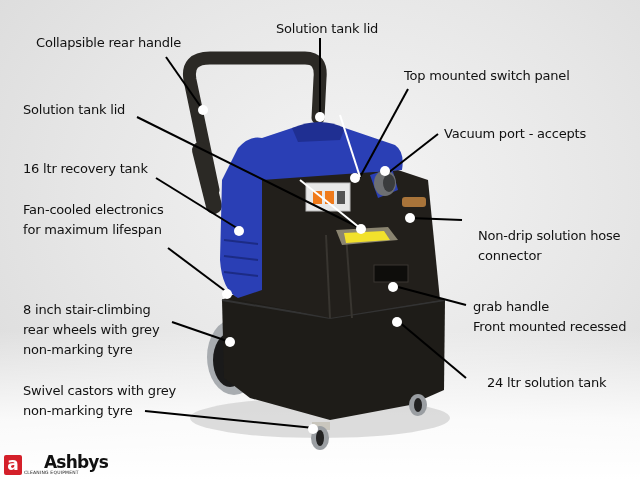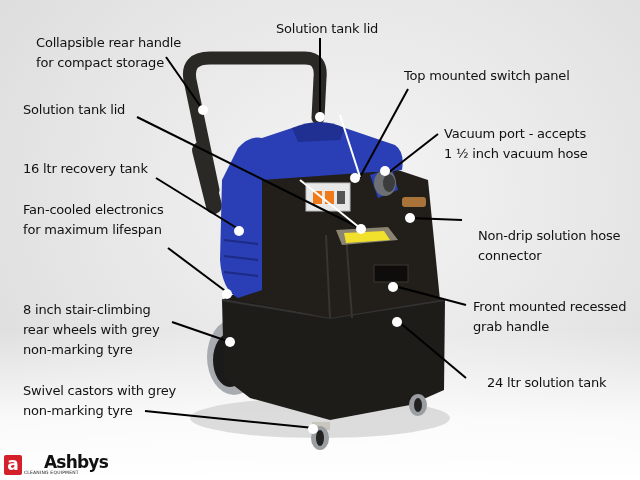--- a/index.html
+++ b/index.html
@@ -108,54 +108,52 @@
     <circle cx="227" cy="294" r="5"></circle>
     <circle cx="230" cy="342" r="5"></circle>
     <circle cx="393" cy="287" r="5"></circle>
     <circle cx="397" cy="322" r="5"></circle>
     <circle cx="313" cy="429" r="5"></circle>
   </g>
 </svg>
 
 <div class="label" style="left:23px;top:33px;margin-left:13px;">
   <div>Collapsible rear handle</div>
-  <div>for compact storage</div>
 </div>
 <div class="label" style="left:276px;top:19px;">
   <div>Solution tank lid</div>
 </div>
 <div class="label" style="left:404px;top:66px;">
   <div>Top mounted switch panel</div>
 </div>
 <div class="label" style="left:23px;top:100px;">
   <div>Solution tank lid</div>
 </div>
 <div class="label" style="left:444px;top:124px;">
   <div>Vacuum port - accepts</div>
-  <div>1 ½ inch vacuum hose</div>
 </div>
 <div class="label" style="left:23px;top:159px;">
   <div>16 ltr recovery tank</div>
 </div>
 <div class="label" style="left:466px;top:226px;margin-left:12px;">
   <div>Non-drip solution hose</div>
   <div>connector</div>
 </div>
 <div class="label" style="left:23px;top:200px;">
   <div>Fan-cooled electronics</div>
   <div>for maximum lifespan</div>
 </div>
 <div class="label" style="left:23px;top:300px;">
   <div>8 inch stair-climbing</div>
   <div>rear wheels with grey</div>
   <div>non-marking tyre</div>
 </div>
 <div class="label" style="left:473px;top:297px;">
+  <div>grab handle</div>
   <div>Front mounted recessed</div>
-  <div>grab handle</div>
 </div>
 <div class="label" style="left:475px;top:373px;margin-left:12px;">
   <div>24 ltr solution tank</div>
 </div>
 <div class="label" style="left:23px;top:381px;">
   <div>Swivel castors with grey</div>
   <div>non-marking tyre</div>
 </div>
 
 <div class="logo">

